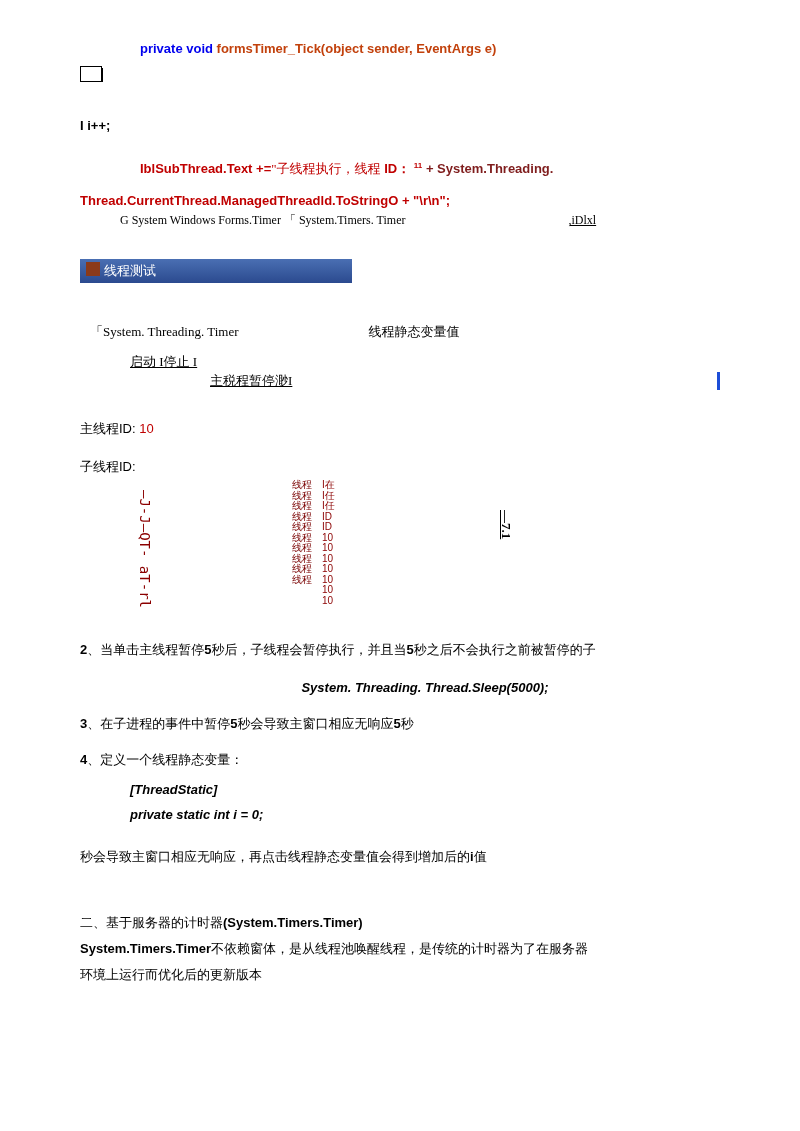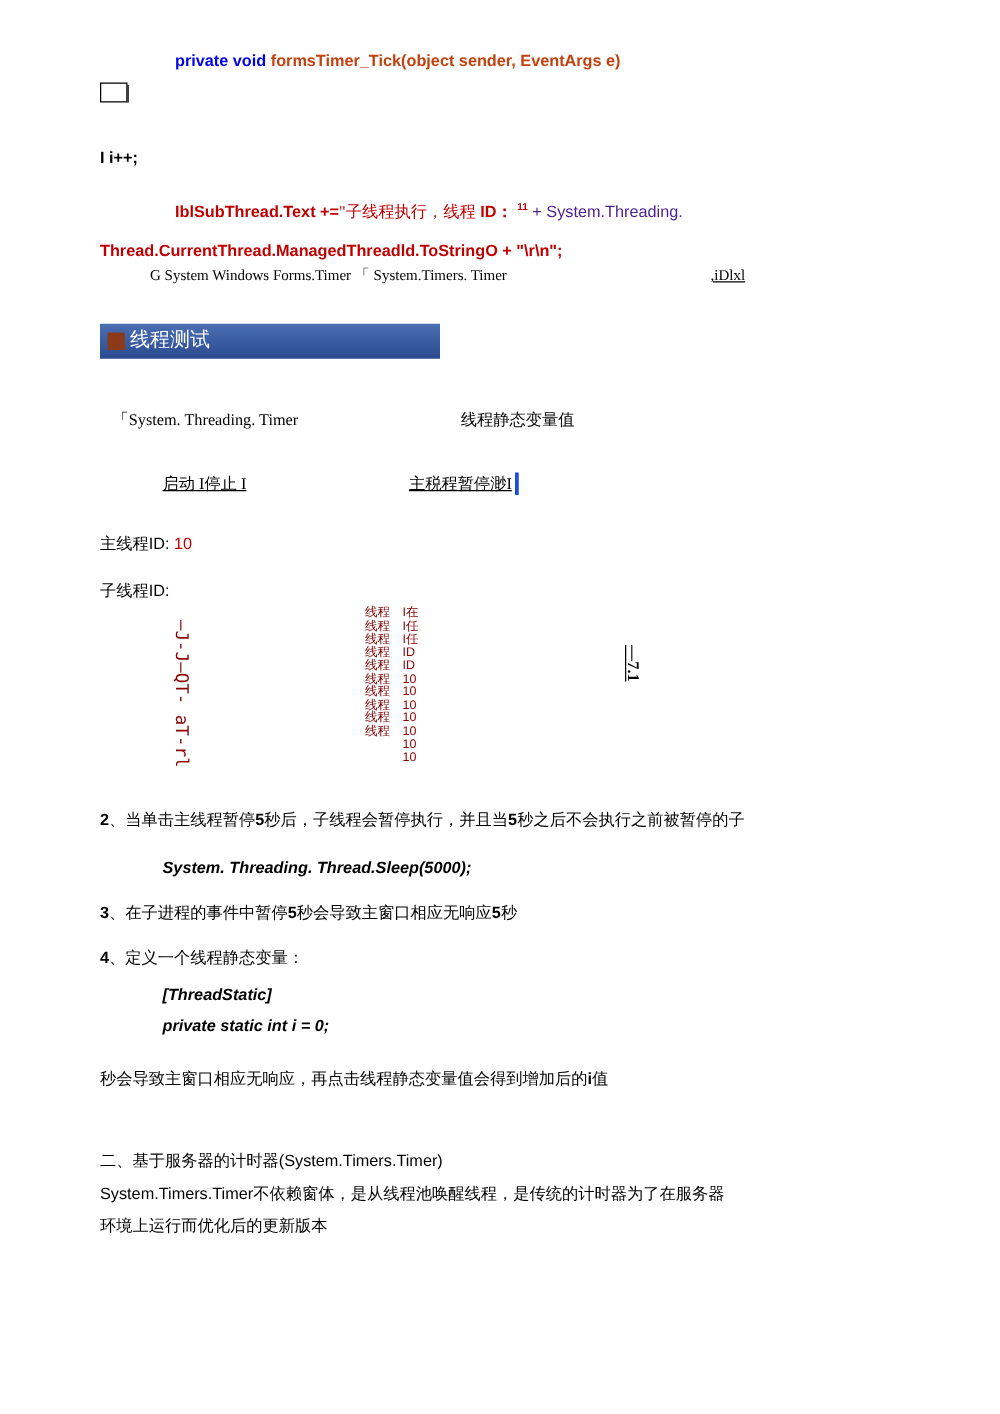--- a/index.html
+++ b/index.html
@@ -24,71 +24,71 @@
   .code2 .sup { font-size: 8px; vertical-align: super; }
   .code2 .plus { color: #000; }
   .code3 { font-weight: bold; color: #c00000; margin-top: 14px; }
   .note1 { font-family: "Times New Roman", serif; font-size: 12px; margin-top: 2px; margin-left: 40px; }
   .idlxl { font-family: "Times New Roman", serif; text-decoration: underline; margin-left: 160px; }
   .titlebar {
     background: linear-gradient(#4a6fb3, #2b4a8f);
     color: #fff;
     padding: 3px 6px;
     font-family: SimSun, serif;
-    font-size: 16px;
+    font-size: 13px;
     width: 260px;
     margin-top: 30px;
     display: flex;
-    align-items: center;
+    align-items: flex-start;
   }
   .titlebar-icon {
     width: 14px; height: 14px;
     background: #8b3a1a;
     margin-right: 4px;
     display: inline-block;
   }
   .ui-row { margin-top: 40px; display: flex; font-family: SimSun, "Times New Roman", serif; align-items: center; }
   .ui-row .left { margin-left: 10px; }
   .ui-row .right { margin-left: 130px; }
-  .ui-row2 { margin-top: 32px; display: flex; font-family: SimSun, serif; }
+  .ui-row2 { margin-top: 12px; display: flex; font-family: SimSun, serif; flex-direction: column; }
   .ui-row2 .b1 { margin-left: 50px; text-decoration: underline; }
   .ui-row2 .b2 { margin-left: 130px; text-decoration: underline; border-right: 3px solid #1d4ed8; padding-right: 2px;}
   .main-id { margin-top: 30px; font-family: SimSun, Arial, serif; }
   .main-id .num { color: #c00000; }
   .sub-id { margin-top: 20px; font-family: SimSun, Arial, serif; }
   .graphic-area { display: flex; align-items: flex-start; margin-left: 60px; margin-top: 4px; }
   .vert-red { color: #8b0000; transform: rotate(90deg); transform-origin: left top; font-family: monospace; font-size: 14px; white-space: nowrap; margin-left: 14px; margin-top: 10px; height: 10px; }
   .vert-red2 { color: #7a0000; font-size: 10px; margin-left: 20px; line-height: 1.05; font-family: SimSun, serif; }
   .col10 { color: #8b0000; font-size: 10px; margin-left: 10px; line-height: 1.05; font-family: Arial, serif; }
   .vert7 { transform: rotate(90deg); transform-origin: left top; font-family: "Times New Roman", serif; font-weight: bold; margin-left: 180px; margin-top: 30px; height: 10px; white-space: nowrap; text-decoration: underline; }
   .para { margin-top: 30px; line-height: 2.2; }
   .para .n { font-weight: bold; }
-  .code-italic { font-style: italic; font-weight: bold; margin-left: 50px; margin-top: 14px; }
+  .code-italic { font-style: italic; font-weight: bold; margin-left: 50px; margin-top: 14px; text-align: center; }
   .para2 { margin-top: 18px; }
   .para2 .n { font-weight: bold; }
   .code-block { font-style: italic; font-weight: bold; margin-left: 50px; margin-top: 12px; }
   .para3 { margin-top: 20px; line-height: 2; }
   .sec { margin-top: 40px; line-height: 2; }
-  .sec .t { font-weight: normal; margin-top: 21px; }
+  .sec .t { font-weight: bold; margin-top: 21px; }
 </style>
 </head>
 <body>
 
 <div class="code1">
   <span class="k1">private void </span><span class="method">formsTimer_Tick(object sender, EventArgs e)</span>
 </div>
 
 <div>
   <span class="boxes"></span><span class="boxes2"></span>
 </div>
 
 <div class="ii">I i++;</div>
 
 <div class="code2">
-  <span>IblSubThread.Text +=</span><span class="str">"子线程执行，线程</span><span> ID：</span> <span class="sup">11</span><span class="plus" style="color:#4c1d95;font-weight:normal"> + System.Threading.</span>
+  <span>IblSubThread.Text +=</span><span class="str">"子线程执行，线程</span><span> ID：</span> <span class="sup">11</span><span class="plus" style="color:#7f1d1d;font-weight:bold"> + System.Threading.</span>
 </div>
 
 <div class="code3">Thread.CurrentThread.ManagedThreadld.ToStringO + "\r\n";</div>
 
 <div class="note1">
   <span>G System Windows Forms.Timer 「 System.Timers. Timer</span>
   <span class="idlxl">,iDlxl</span>
 </div>
 
 <div class="titlebar">

